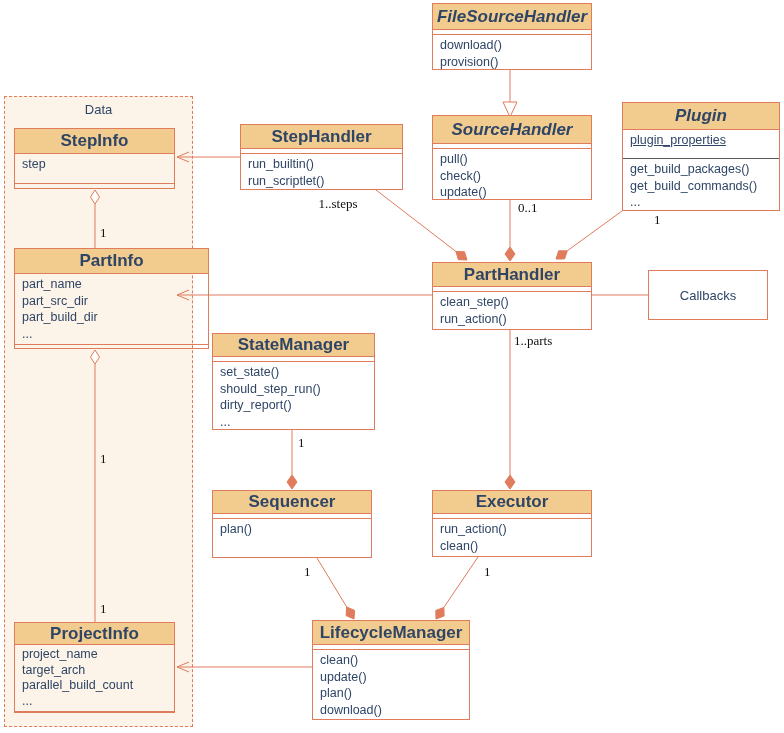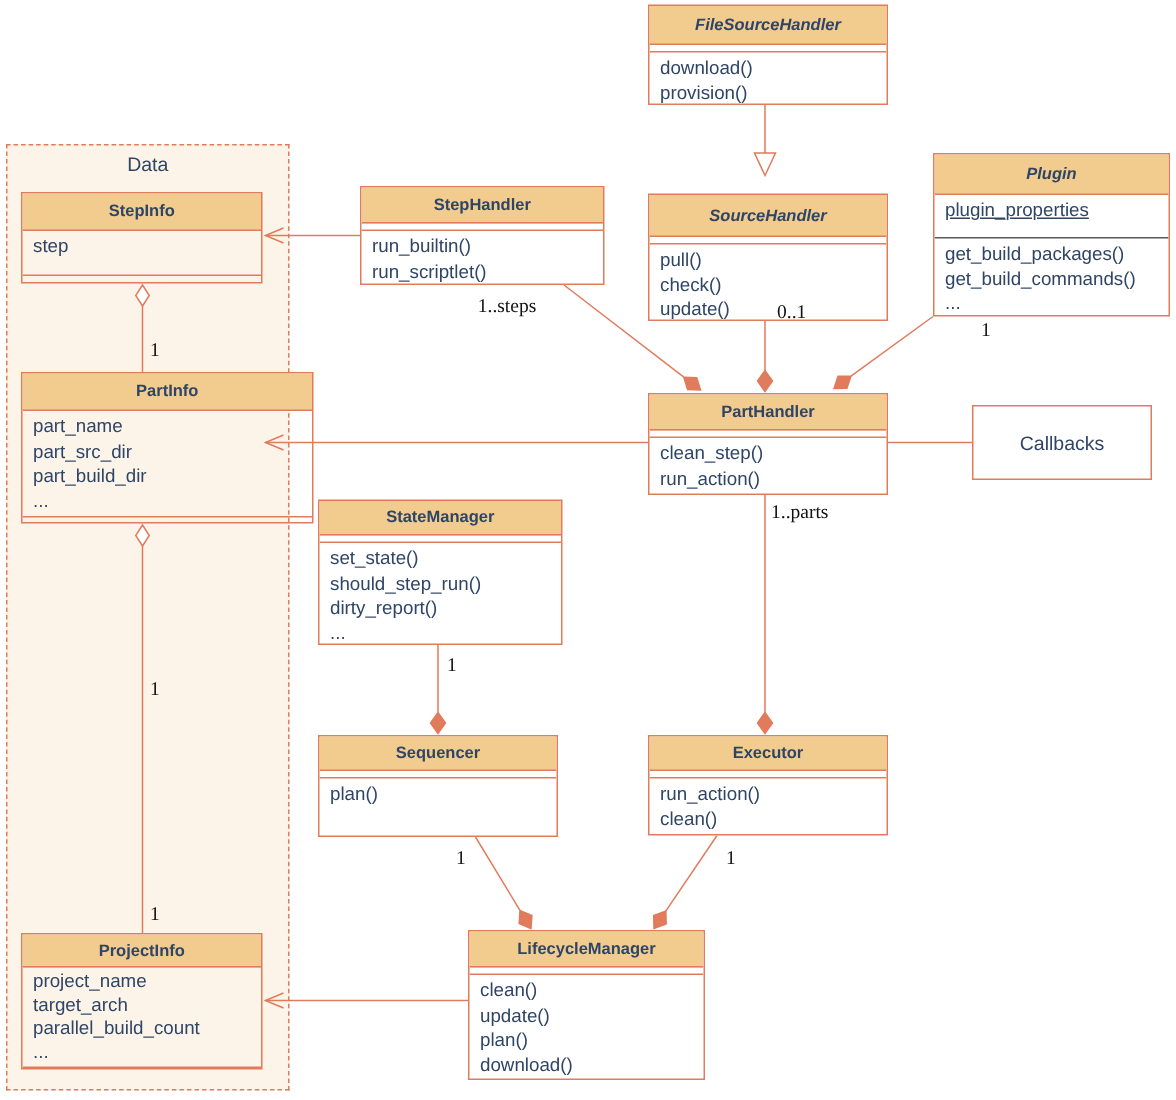--- a/index.html
+++ b/index.html
@@ -17,21 +17,21 @@
          box-sizing:border-box;z-index:0;}
   .group-label{color:var(--navy);font-size:13px;text-align:center;padding-top:5px;}
   
   #edges{position:absolute;left:0;top:0;z-index:1;}
   
   .uml{position:absolute;background:#fff;border:1px solid var(--stroke);
        box-sizing:border-box;display:flex;flex-direction:column;z-index:2;overflow:hidden;}
   .uml.no-fill{background:transparent;}
   .hdr{background:var(--hdr);border-bottom:1px solid var(--stroke);
        display:flex;align-items:center;justify-content:center;
-       font-weight:bold;font-size:11px;color:var(--navy);flex:0 0 auto;}
+       font-weight:bold;font-size:17px;color:var(--navy);flex:0 0 auto;}
   .hdr.abstract{font-style:italic;}
   .empty-row{height:4px;border-bottom:1px solid var(--stroke);flex:0 0 auto;}
   .sec{padding:2px 7px;font-size:12.5px;line-height:16.5px;color:var(--navy);flex:1 1 auto;}
   .sec .m{white-space:nowrap;}
   .sec.italic .m{}
   .m.underline{text-decoration:underline;}
   .dark-sep{border-bottom:1px solid #595959 !important;}
   .attrs-plugin{flex:0 0 auto;height:29px;box-sizing:border-box;}
   .empty-bottom{height:4px;border-top:1px solid var(--stroke);flex:0 0 auto;margin-top:auto;}
   .plainbox{position:absolute;background:#fff;border:1px solid var(--stroke);
@@ -83,21 +83,21 @@
 
   <div class="uml" style="left:432px;top:3px;width:160px;height:67px">
     <div class="hdr abstract" style="height:25px">FileSourceHandler</div>
     <div class="empty-row"></div>
     <div class="sec">
       <div class="m">download()</div>
       <div class="m">provision()</div>
     </div>
   </div>
 
-  <div class="uml" style="left:432px;top:129px;width:160px;height:85px">
+  <div class="uml" style="left:432px;top:115px;width:160px;height:85px">
     <div class="hdr abstract" style="height:27px">SourceHandler</div>
     <div class="empty-row"></div>
     <div class="sec">
       <div class="m">pull()</div>
       <div class="m">check()</div>
       <div class="m">update()</div>
     </div>
   </div>
 
   <div class="uml" style="left:622px;top:102px;width:158px;height:109px">

